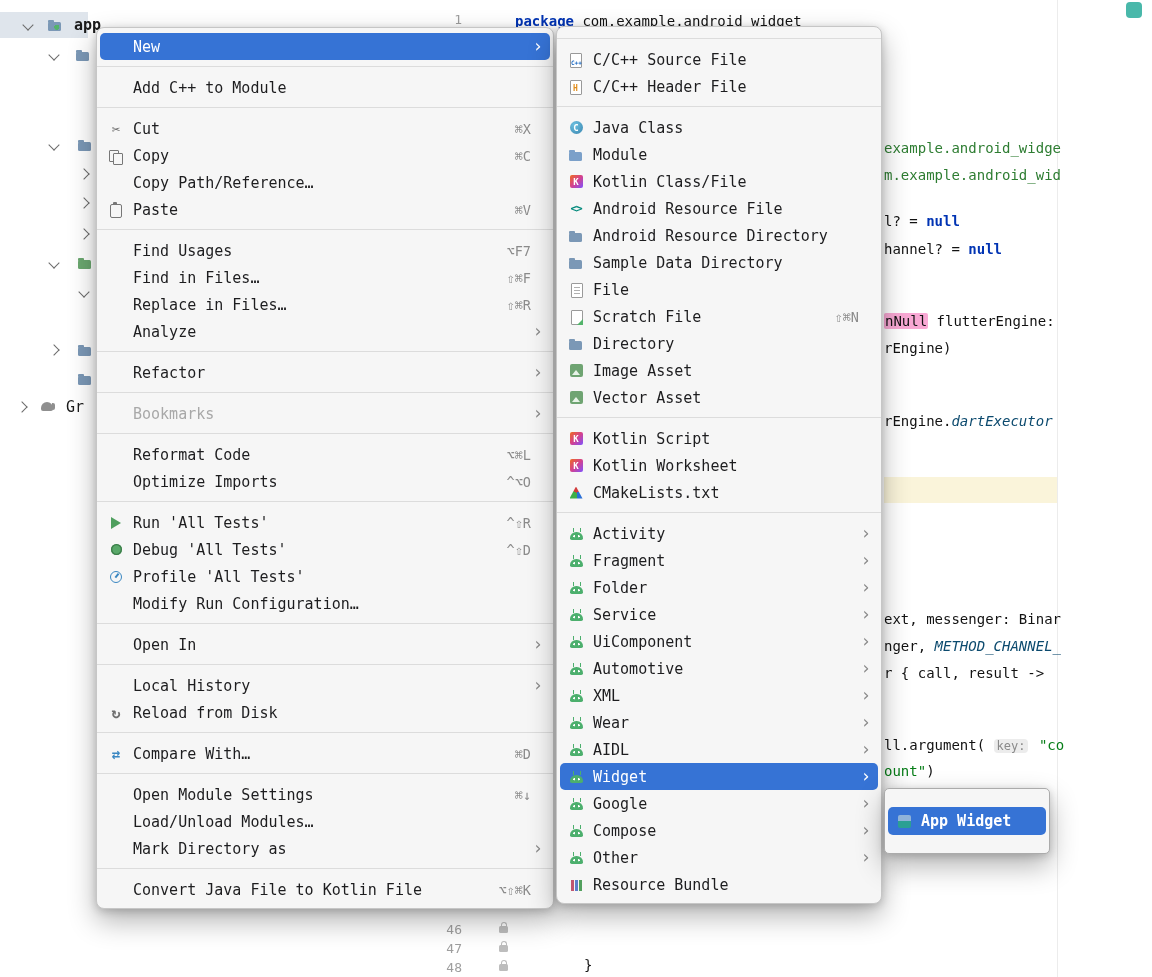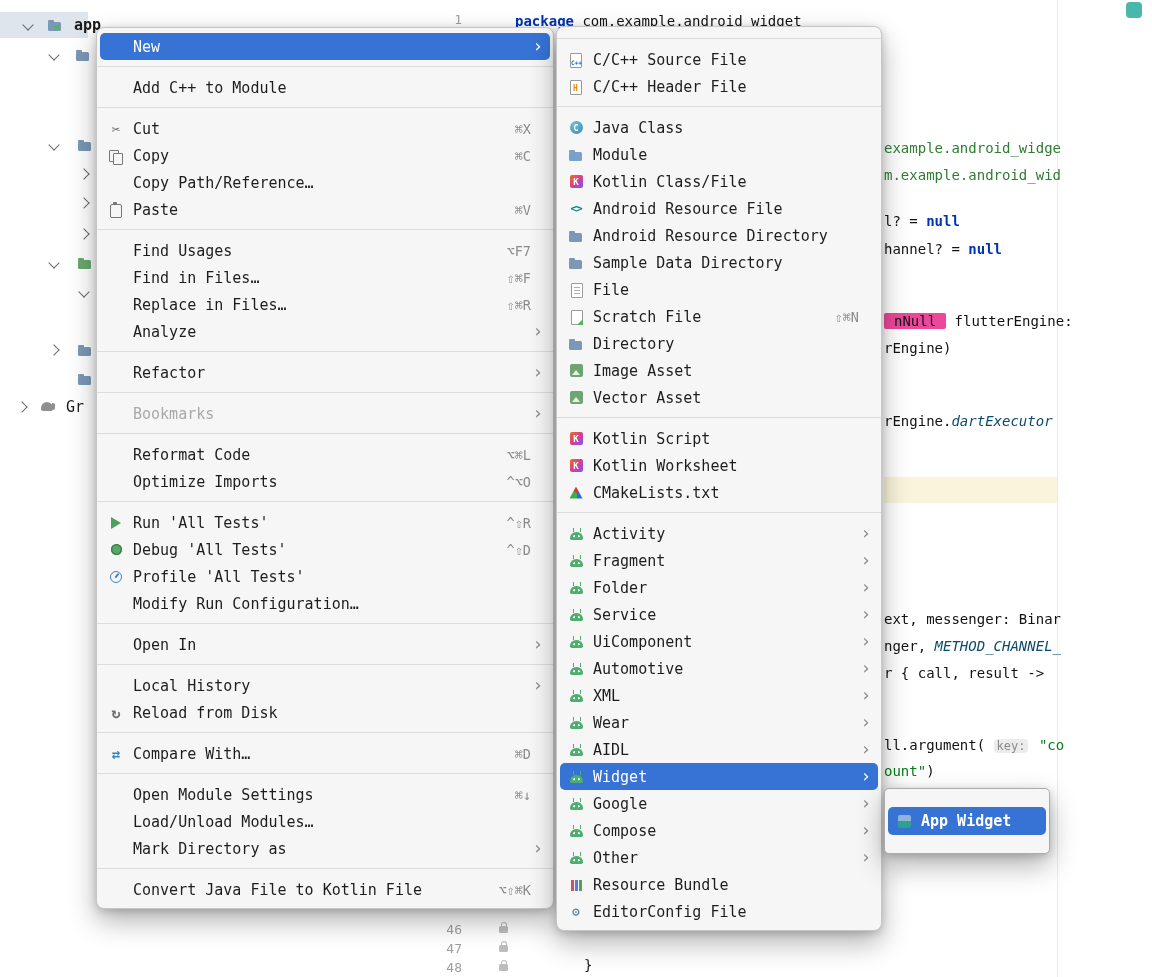--- a/index.html
+++ b/index.html
@@ -8,21 +8,21 @@
 
   
   .editor-layer{position:absolute;inset:0;}
   .code-line{position:absolute;font-size:14px;white-space:pre;color:#121212;line-height:18px;}
   .seg-plain{color:#121212;}
   .seg-kw{color:#0033b3;font-weight:bold;}
   .seg-green{color:#2e7d32;}
   .seg-member{color:#0c4a6e;font-style:italic;}
   .seg-str{color:#067d17;}
   .seg-hint{background:#ececec;color:#8a8a8a;border-radius:4px;padding:0 3px;font-size:12px;margin-right:2px;}
-  .seg-hl{background:#ec4899;border-radius:2px;padding:0 10px;margin-top:24px;}
+  .seg-hl{background:#f9a8d4;border-radius:2px;padding:0 1px;margin-top:24px;}
   .line-number{position:absolute;left:426px;width:36px;text-align:right;font-size:13px;color:#9e9e9e;}
   .lock-icon{position:absolute;left:499px;width:9px;height:7px;background:#bdbdbd;border-radius:1.5px;}
   .lock-icon::before{content:"";position:absolute;left:1.5px;top:-4px;width:4px;height:4px;
       border:1.5px solid #bdbdbd;border-bottom:none;border-radius:3px 3px 0 0;}
   .current-line-highlight{position:absolute;left:884px;top:477px;width:174px;height:26px;background:#faf4da;}
   .v-line{position:absolute;left:1057px;top:0;width:1px;height:977px;background:#ececec;}
   .inspection-indicator{position:absolute;left:1126px;top:2px;width:16px;height:16px;border-radius:4px;background:#49b8aa;}
 
   
   .tree-layer{position:absolute;inset:0;}
@@ -592,27 +592,20 @@
         <span class="mi-shortcut" data-name="menu-item-shortcut"></span>
         <span class="mi-arrow" data-name="submenu-arrow-icon">›</span>
       </div>
       <div class="menu-item" data-name="menu-item-resource-bundle">
         <span class="mi-icon resource-bundle-icon" data-name="resource-bundle-icon"></span>
         <span class="mi-label" data-name="menu-item-label">Resource Bundle</span>
         <span class="mi-space" data-name="menu-item-spacer"></span>
         <span class="mi-shortcut" data-name="menu-item-shortcut"></span>
         <span class="mi-arrow" data-name="arrow-spacer"></span>
       </div>
-      <div class="menu-item" data-name="menu-item-editorconfig-file">
-        <span class="mi-icon editorconfig-icon" data-name="editorconfig-icon"></span>
-        <span class="mi-label" data-name="menu-item-label">EditorConfig File</span>
-        <span class="mi-space" data-name="menu-item-spacer"></span>
-        <span class="mi-shortcut" data-name="menu-item-shortcut"></span>
-        <span class="mi-arrow" data-name="arrow-spacer"></span>
-      </div>
     </div>
   <div class="menu menu3" data-name="widget-submenu">
       <div class="menu-item selected" data-name="menu-item-app-widget">
         <span class="mi-icon app-widget-icon" data-name="app-widget-icon"></span>
         <span class="mi-label" data-name="menu-item-label">App Widget</span>
         <span class="mi-space" data-name="menu-item-spacer"></span>
         <span class="mi-shortcut" data-name="menu-item-shortcut"></span>
         <span class="mi-arrow" data-name="arrow-spacer"></span>
       </div>
     </div>

